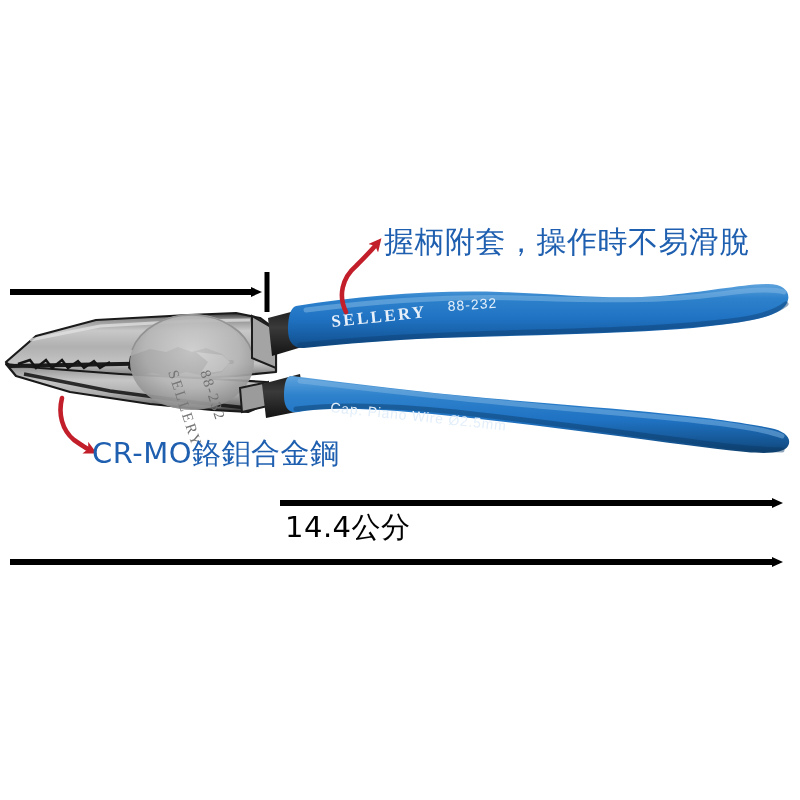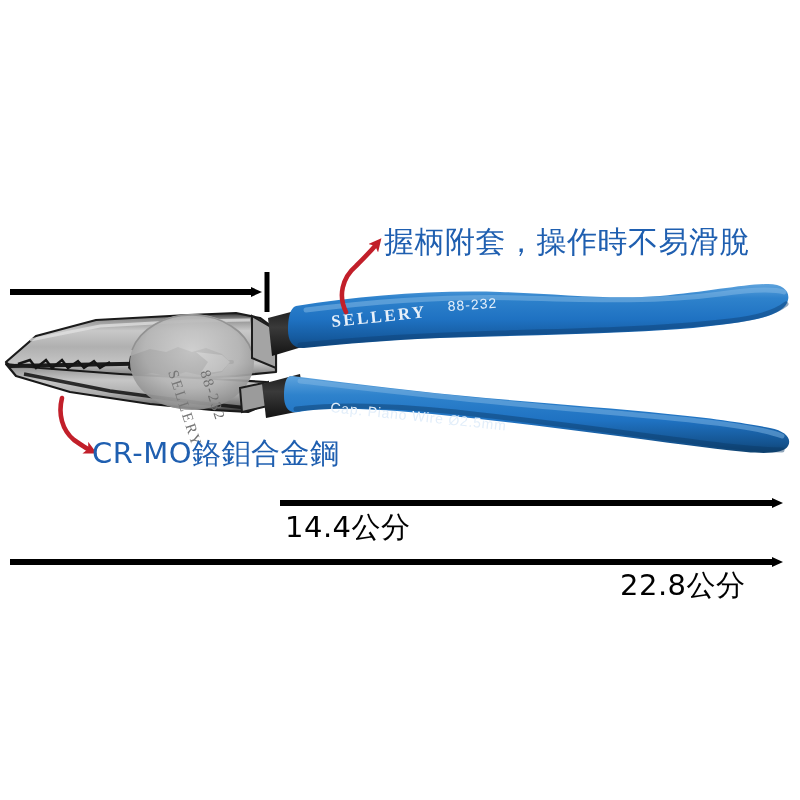--- a/index.html
+++ b/index.html
@@ -208,15 +208,14 @@
     <line x1="10" y1="562" x2="773" y2="562" stroke="#000000" stroke-width="6" marker-end="url(#dimArrow)"></line>
   </svg>
 
   <div class="anno-text" id="anno-grip-text">握柄附套，操作時不易滑脫</div>
 
   <div class="anno-text" id="anno-material-text">CR-MO鉻鉬合金鋼</div>
 
 
   <div class="dim-label" id="dim-label-mid">14.4公分</div>
 
-  <div class="dim-label" id="dim-label-total">22.8公分</div>
 
 </div>
 
 </body></html>

